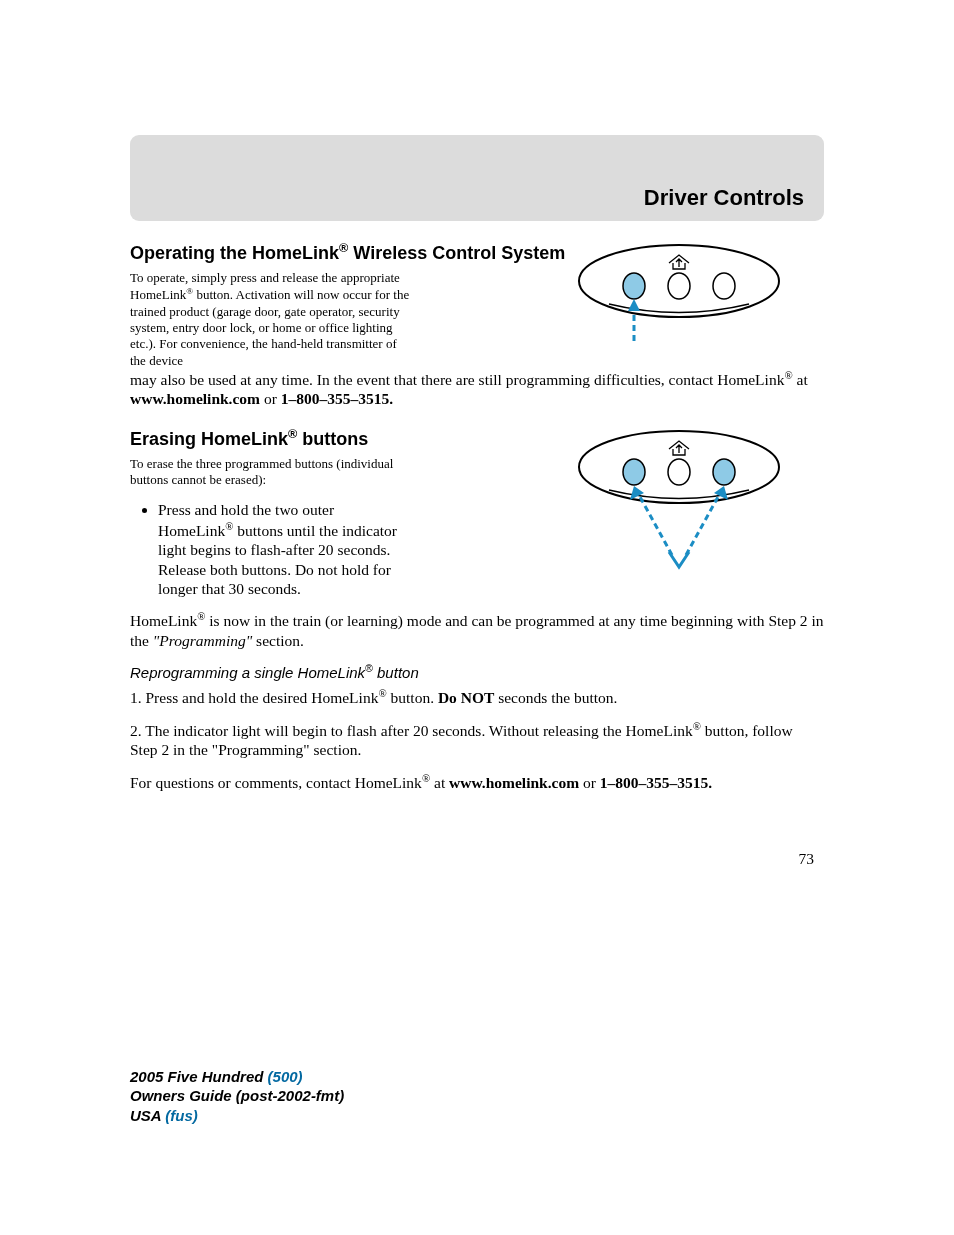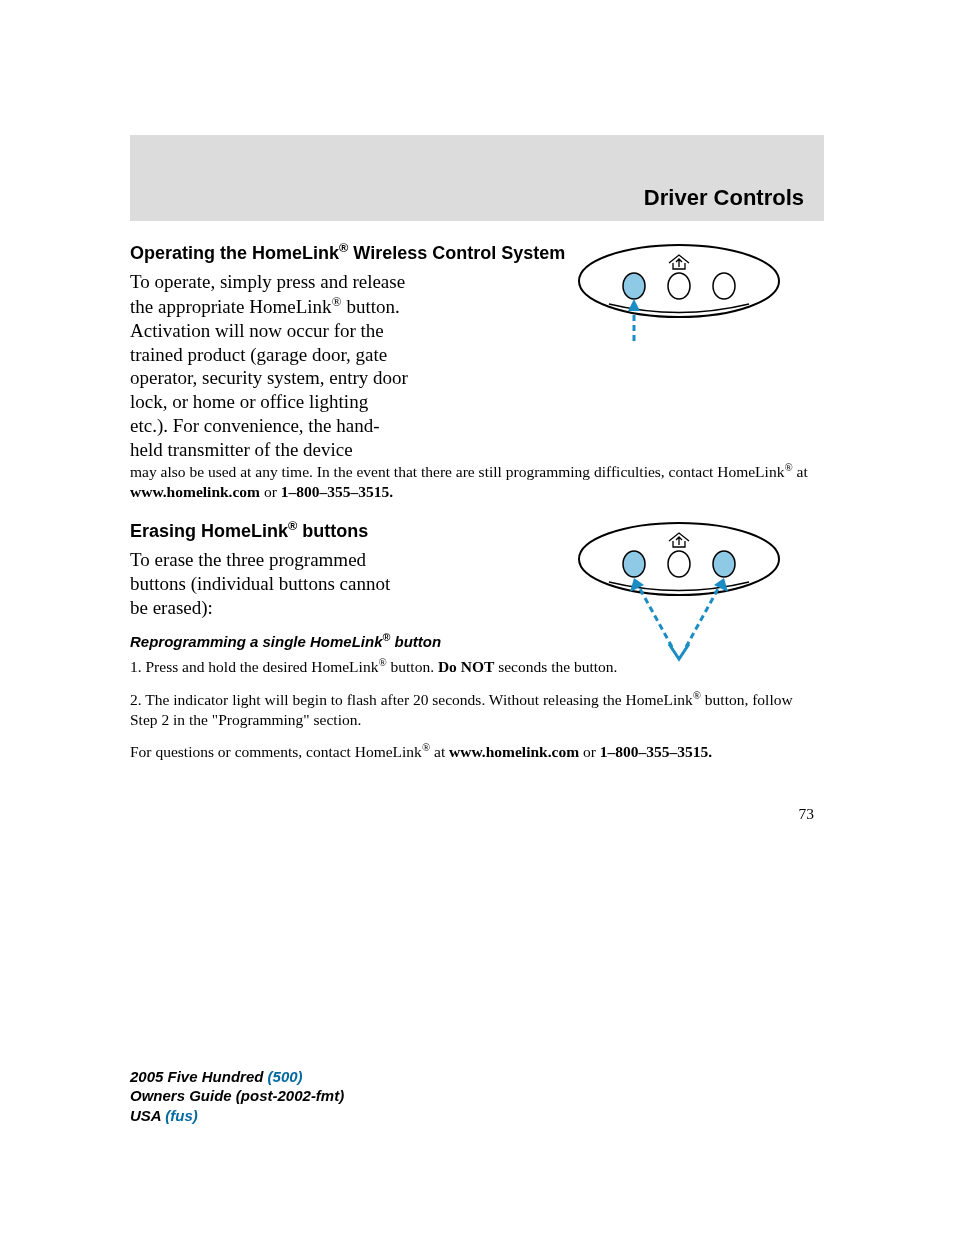--- a/index.html
+++ b/index.html
@@ -13,46 +13,47 @@
     }
     .page {
       padding: 135px 130px 0 130px;
       position: relative;
     }
     .header-banner {
       background: #dcdcdc;
       margin: 0 0 20px 0;
       padding: 50px 20px 10px 20px;
       text-align: right;
+      border-radius: 9px;
     }
     .header-title {
       font-family: Arial, Helvetica, sans-serif;
       font-weight: bold;
       font-size: 22px;
     }
     .section-heading {
       font-family: Arial, Helvetica, sans-serif;
       font-weight: bold;
       font-size: 18px;
       margin-bottom: 6px;
     }
     .section-heading-italic {
       font-family: Arial, Helvetica, sans-serif;
-      font-weight: bold;
+      font-weight: normal;
       font-style: italic;
       font-size: 15px;
       margin-bottom: 6px;
     }
     .body-text {
       font-size: 15.5px;
       line-height: 1.25;
       margin-bottom: 12px;
     }
     .body-text-narrow {
-      font-size: 19px;
+      font-size: 13px;
       line-height: 1.25;
       margin-bottom: 12px;
       width: 280px;
     }
     .reg { font-size: 0.7em; vertical-align: super; }
     .italic { font-style: italic; }
     .bold { font-weight: bold; }
     ul.bullets {
       list-style: disc;
       padding-left: 28px;
@@ -67,21 +68,21 @@
       position: relative;
     }
     .figure-svg {
       position: absolute;
       right: 30px;
       top: 0;
     }
     .page-number {
       text-align: right;
       font-size: 15.5px;
-      margin-top: 44px;
+      margin-top: 58px;
       padding-right: 10px;
     }
     .footer {
       position: absolute;
       left: 130px;
       bottom: 110px;
       font-family: Arial, Helvetica, sans-serif;
       font-size: 15px;
       font-weight: bold;
       font-style: italic;
@@ -136,21 +137,29 @@
       <path d="M 105 22 L 115 14 L 125 22 M 109 22 L 109 28 L 121 28 L 121 22 M 115 26 L 115 18 M 112 21 L 115 18 L 118 21" fill="none" stroke="#000" stroke-width="1.3"></path>
       <line x1="108" y1="128" x2="75" y2="68" stroke="#1b8dc4" stroke-width="3" stroke-dasharray="6,4"></line>
       <polygon points="70,59 66,73 80,66" fill="#1b8dc4"></polygon>
       <line x1="122" y1="128" x2="155" y2="68" stroke="#1b8dc4" stroke-width="3" stroke-dasharray="6,4"></line>
       <polygon points="160,59 150,66 164,73" fill="#1b8dc4"></polygon>
       <polyline points="105,125 115,140 125,125" fill="none" stroke="#1b8dc4" stroke-width="3"></polyline>
     </svg>
 
     <p class="body-text-narrow">To erase the three programmed buttons (individual buttons cannot be erased):</p>
 
+    <ul class="bullets">
+      <li>
+        <span>Press and hold the two outer HomeLink</span><span class="reg">®</span><span> buttons until the indicator light begins to flash-after 20 seconds. Release both buttons. Do not hold for longer that 30 seconds.</span>
+      </li>
+    </ul>
 
+    <p class="body-text">
+      <span>HomeLink</span><span class="reg">®</span><span> is now in the train (or learning) mode and can be programmed at any time beginning with Step 2 in the </span><span class="italic">"Programming"</span><span> section.</span>
+    </p>
   </div>
 
   <div style="margin-top:6px;">
     <h2 class="section-heading-italic">
       <span>Reprogramming a single HomeLink</span><span class="reg">®</span><span> button</span>
     </h2>
 
 
     <p class="body-text">
       <span>1. Press and hold the desired HomeLink</span><span class="reg">®</span><span> button. </span><span class="bold">Do NOT</span><span> seconds the button.</span>

